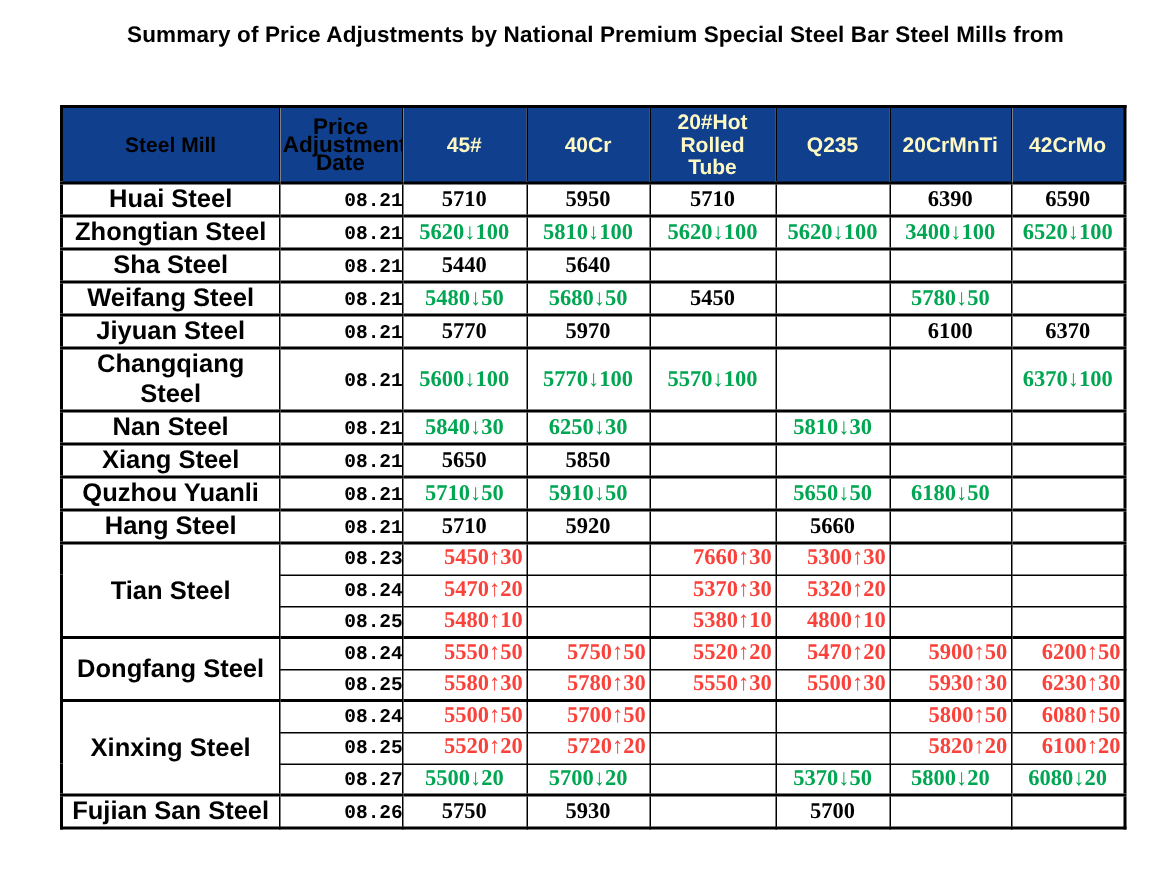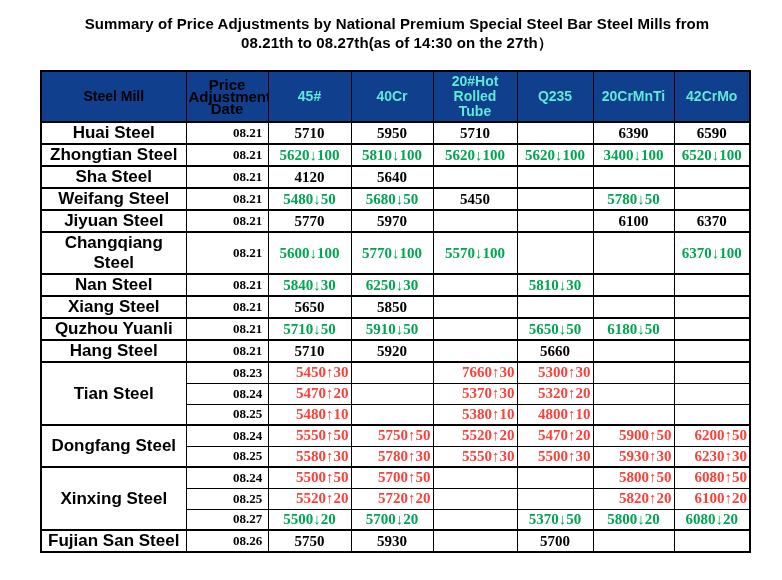--- a/index.html
+++ b/index.html
@@ -46,21 +46,21 @@
   }
   .price-table th, .price-table td {
     border: 1px solid var(--border);
     padding: 0 2px;
     text-align: center;
     vertical-align: middle;
     overflow: hidden;
   }
   .price-table thead th {
     background: var(--header-bg);
-    color: #5eead4;
+    color: #fef9c3;
     height: 51px;
     font-size: 14px;
     font-weight: bold;
     border-bottom: 2px solid var(--border);
     line-height: 15px;
   }
   .price-table thead th.dark { color: #000000; }
   .price-table thead th.small {
     font-size: 15px;
     line-height: 12px;
@@ -69,38 +69,37 @@
   .price-table tbody td { height: 21px; font-weight: bold; }
   .price-table tbody tr.group-start td { border-top: 2px solid var(--border); }
   td.mill {
     font-size: 17px;
     color: #000;
     font-family: "Liberation Sans", sans-serif;
   }
   td.date {
     font-size: 13px;
     color: #000;
-    font-family: Liberation Serif, serif;
+    font-family: Liberation Mono, monospace;
     padding-left: 43px;
   }
   td.price {
     font-size: 15px;
     font-family: "Liberation Serif", serif;
     letter-spacing: 0;
   }
   td.trend-flat { color: var(--flat); }
   td.trend-down { color: var(--down); }
   td.trend-up   { color: var(--up); text-align: right; }
 </style>
 </head>
 <body>
 
 <div class="title">
   <div>Summary of Price Adjustments by National Premium Special Steel Bar Steel Mills from</div>
-  <div>08.21th to 08.27th(as of 14:30 on the 27th）</div>
 </div>
 
 <table class="price-table">
   <colgroup>
     <col style="width:145px">
     <col style="width:82px">
     <col style="width:83px">
     <col style="width:82px">
     <col style="width:84px">
     <col style="width:76px">
@@ -136,21 +135,21 @@
         <td class="price trend-down">5620↓100</td>
         <td class="price trend-down">5810↓100</td>
         <td class="price trend-down">5620↓100</td>
         <td class="price trend-down">5620↓100</td>
         <td class="price trend-down">3400↓100</td>
         <td class="price trend-down">6520↓100</td>
       </tr>
       <tr class="group-start">
         <td rowspan="1" class="mill">Sha Steel</td>
         <td class="date">08.21</td>
-        <td class="price trend-flat">4120</td>
+        <td class="price trend-flat">5440</td>
         <td class="price trend-flat">5640</td>
         <td class="price trend-flat"></td>
         <td class="price trend-flat"></td>
         <td class="price trend-flat"></td>
         <td class="price trend-flat"></td>
       </tr>
       <tr class="group-start">
         <td rowspan="1" class="mill">Weifang Steel</td>
         <td class="date">08.21</td>
         <td class="price trend-down">5480↓50</td>

